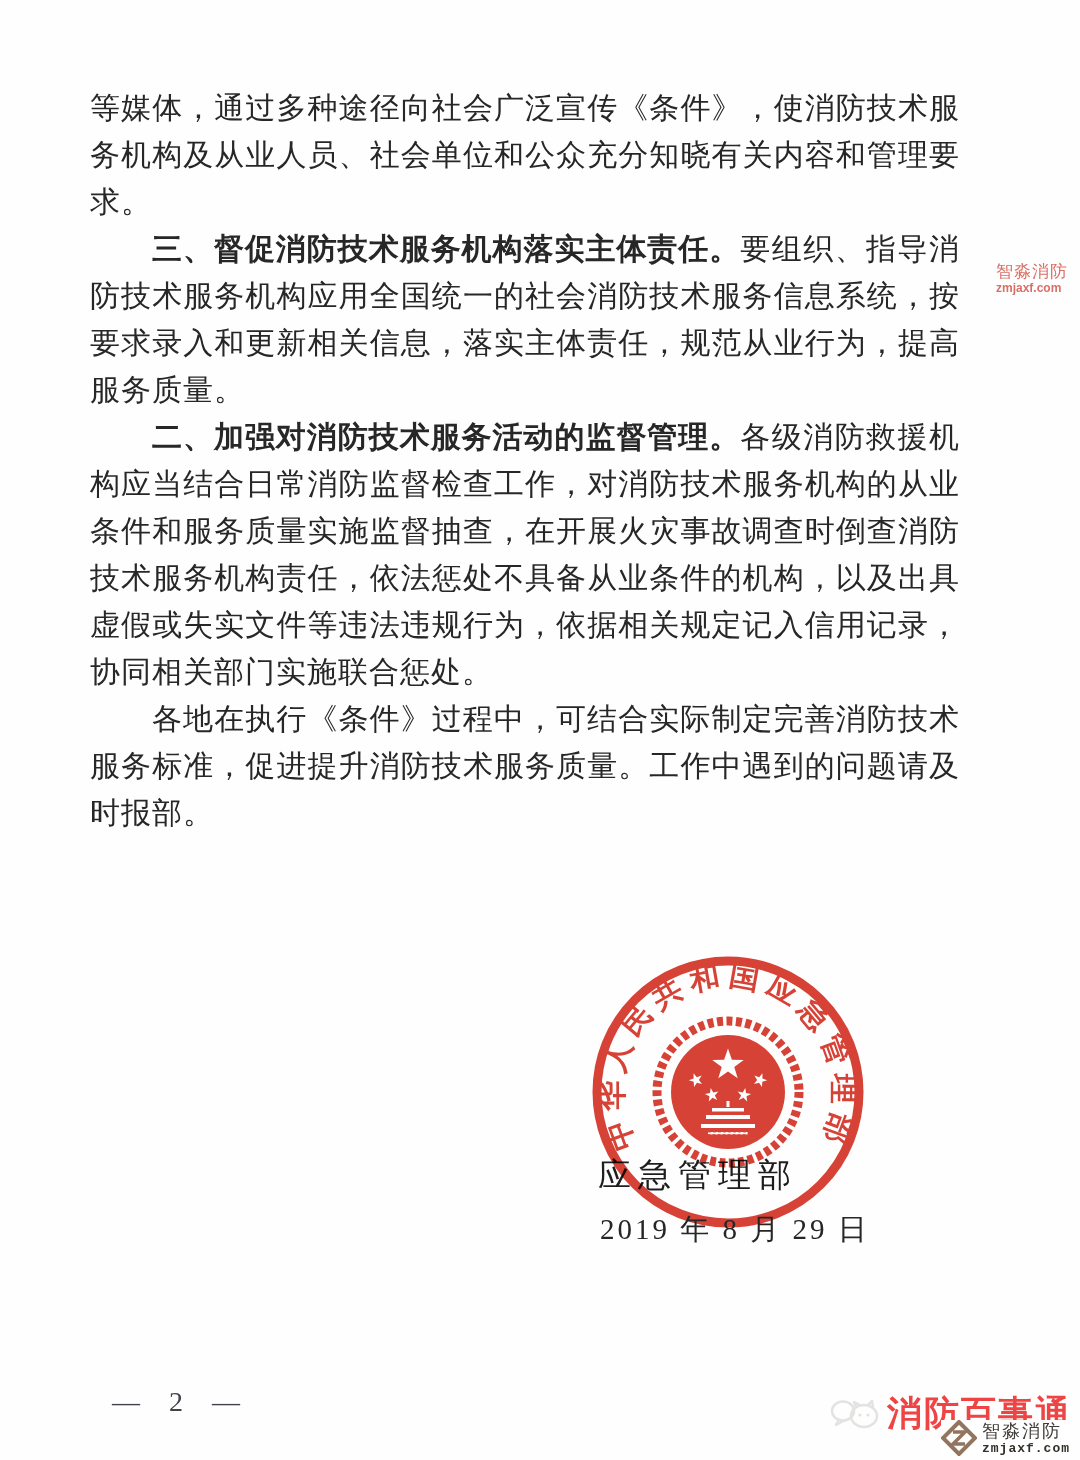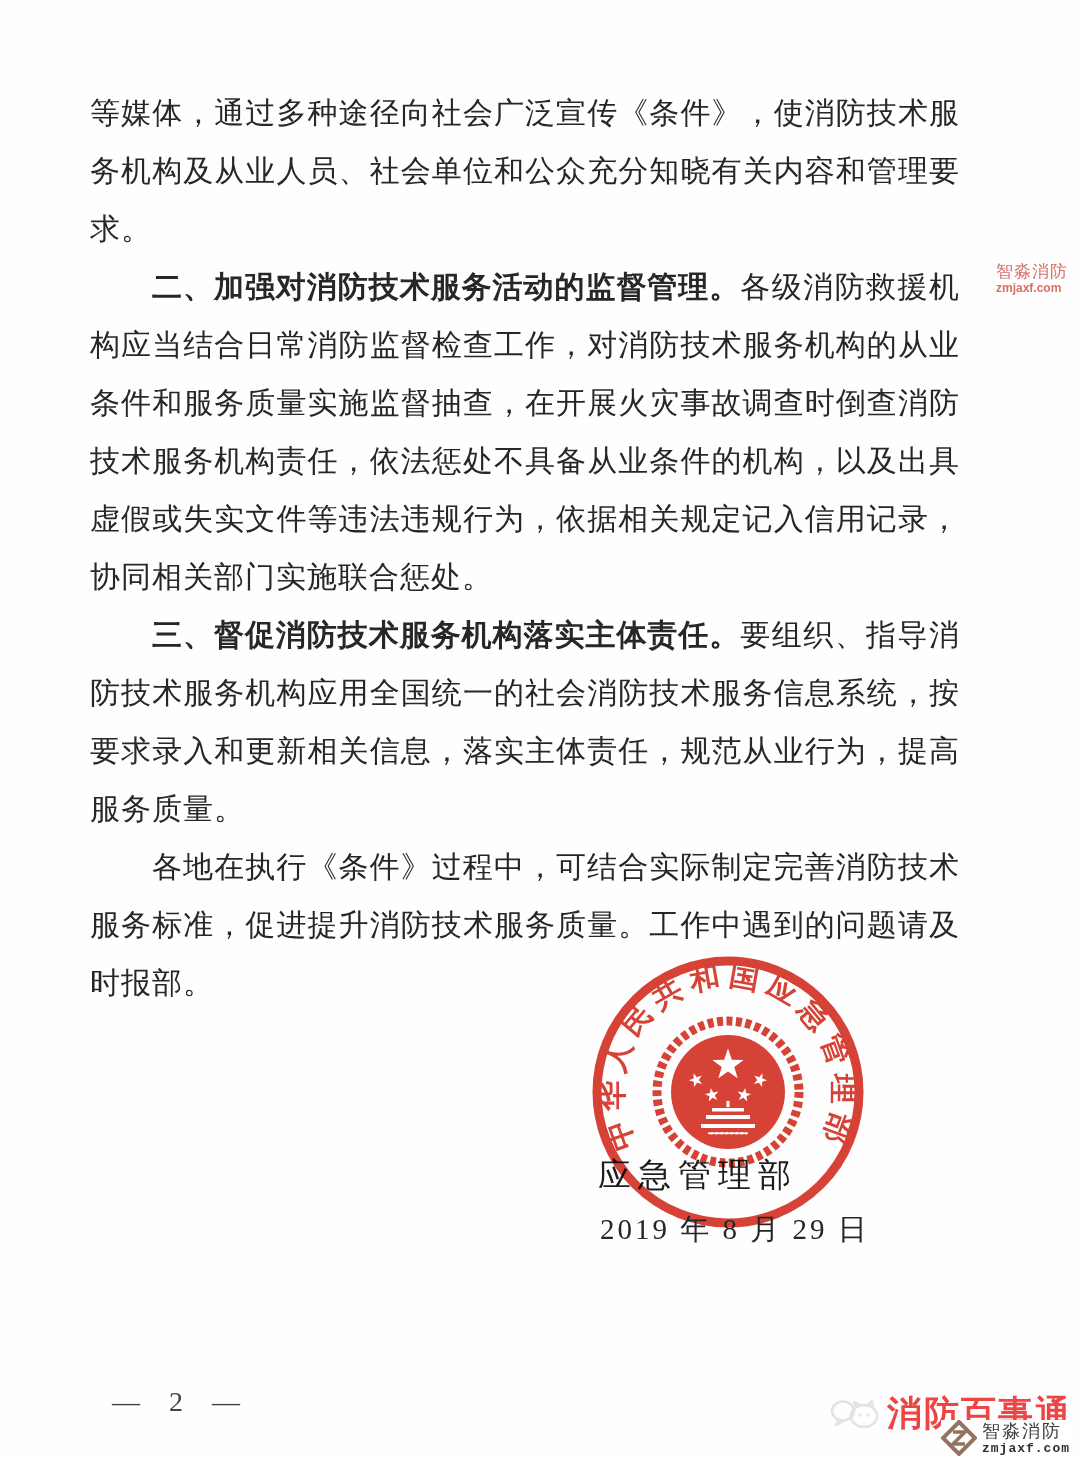--- a/index.html
+++ b/index.html
@@ -4,21 +4,21 @@
 <style>
   html,body { margin:0; padding:0; background:#ffffff; }
   .page {
     position:relative; width:1080px; height:1460px; background:#fefefe;
     font-family:"Liberation Serif","DejaVu Serif",serif; color:#272727;
     overflow:hidden;
   }
   
   .body-text { position:absolute; top:84px; left:90px; width:870px; }
   .para {
-    margin:0; font-size:30px; line-height:58px; letter-spacing:1px;
+    margin:0; font-size:30px; line-height:47px; letter-spacing:1px;
     text-align:justify; text-justify:inter-character; color:#272727;
   }
   .para.indent { text-indent:62px; }
   .lead {
     font-family:"Liberation Sans","DejaVu Sans",sans-serif;
     font-weight:700; letter-spacing:0.5px;
   }
   
   .authority {
     position:absolute; top:1153px; left:598px; width:260px; text-align:left;
@@ -68,22 +68,22 @@
     font-size:13px; font-weight:700; color:#33302c; margin-top:2px; letter-spacing:1px;
   }
 </style>
 </head>
 <body>
 
 <div class="page">
 
   <div class="body-text">
     <p class="para"><span class="lead"></span><span>等媒体，通过多种途径向社会广泛宣传《条件》，使消防技术服务机构及从业人员、社会单位和公众充分知晓有关内容和管理要求。</span></p>
+    <p class="para indent"><span class="lead">三、督促消防技术服务机构落实主体责任。</span><span>要组织、指导消防技术服务机构应用全国统一的社会消防技术服务信息系统，按要求录入和更新相关信息，落实主体责任，规范从业行为，提高服务质量。</span></p>
     <p class="para indent"><span class="lead">二、加强对消防技术服务活动的监督管理。</span><span>各级消防救援机构应当结合日常消防监督检查工作，对消防技术服务机构的从业条件和服务质量实施监督抽查，在开展火灾事故调查时倒查消防技术服务机构责任，依法惩处不具备从业条件的机构，以及出具虚假或失实文件等违法违规行为，依据相关规定记入信用记录，协同相关部门实施联合惩处。</span></p>
-    <p class="para indent"><span class="lead">三、督促消防技术服务机构落实主体责任。</span><span>要组织、指导消防技术服务机构应用全国统一的社会消防技术服务信息系统，按要求录入和更新相关信息，落实主体责任，规范从业行为，提高服务质量。</span></p>
     <p class="para indent"><span class="lead"></span><span>各地在执行《条件》过程中，可结合实际制定完善消防技术服务标准，促进提升消防技术服务质量。工作中遇到的问题请及时报部。</span></p>
   </div>
 
   <div class="authority">应急管理部</div>
 
   <div class="seal">
     <svg width="284" height="284" viewBox="-142 -142 284 284" xmlns="http://www.w3.org/2000/svg">
       <defs>
         <path id="sealArc" d="M -91.8 53 A 106 106 0 1 1 91.8 53" fill="none"></path>
         <path id="star" d="M0,-10 L2.35,-3.24 L9.51,-3.09 L3.8,1.24 L5.88,8.09 L0,4 L-5.88,8.09 L-3.8,1.24 L-9.51,-3.09 L-2.35,-3.24 Z"></path>

